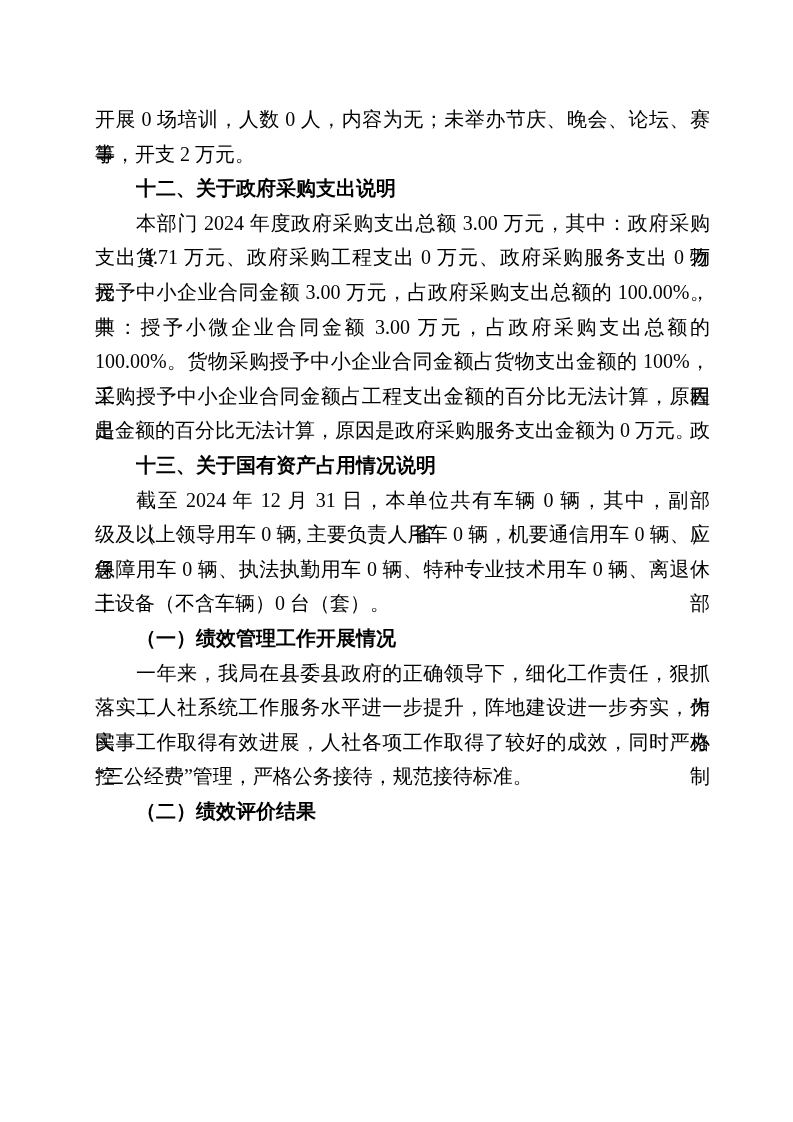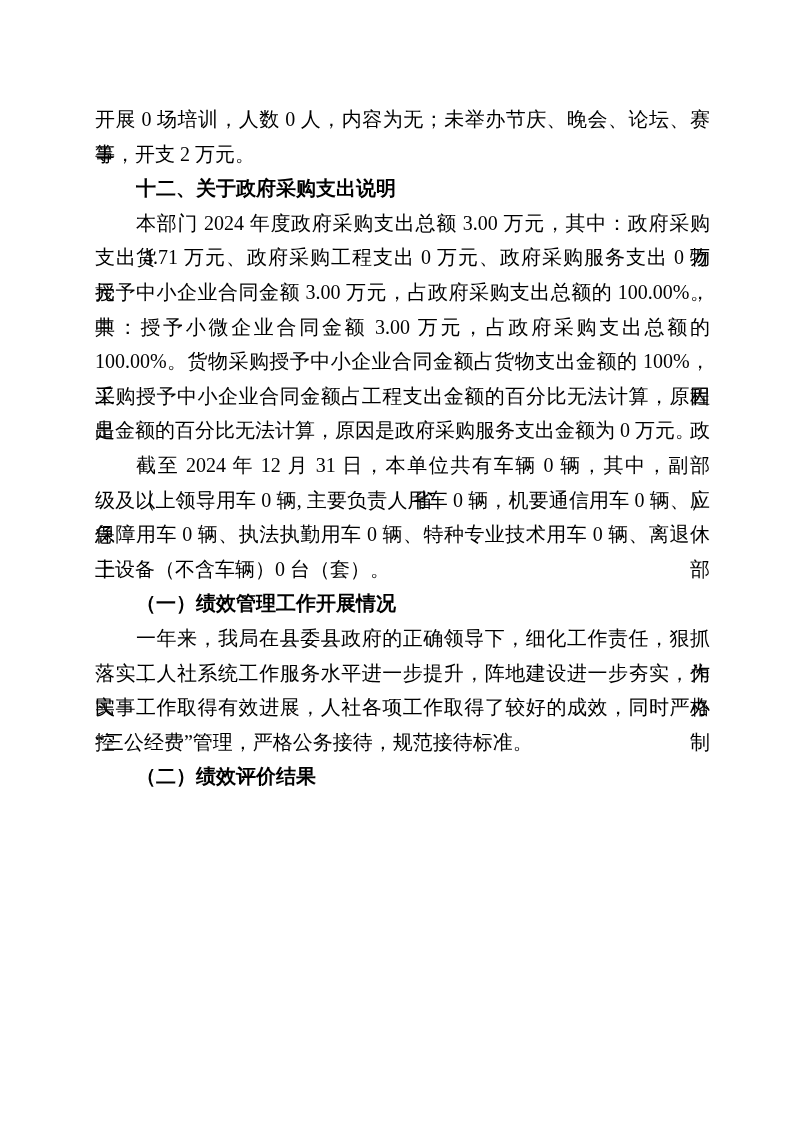--- a/index.html
+++ b/index.html
@@ -54,20 +54,21 @@
       <div class="line body just">开展 0 场培训，人数 0 人，内容为无；未举办节庆、晚会、论坛、赛事</div>
       <div class="line body">等，开支 2 万元。</div>
       <div class="line heading indent">十二、关于政府采购支出说明</div>
       <div class="line body indent just">本部门 2024 年度政府采购支出总额 3.00 万元，其中：政府采购货物</div>
       <div class="line body just">支出 4.71 万元、政府采购工程支出 0 万元、政府采购服务支出 0 万元。</div>
       <div class="line body just">授予中小企业合同金额 3.00 万元，占政府采购支出总额的 100.00%，其</div>
       <div class="line body just">中：授予小微企业合同金额 3.00 万元，占政府采购支出总额的</div>
       <div class="line body just">100.00%。货物采购授予中小企业合同金额占货物支出金额的 100%，工程</div>
       <div class="line body just">采购授予中小企业合同金额占工程支出金额的百分比无法计算，原因是政</div>
       <div class="line body">出金额的百分比无法计算，原因是政府采购服务支出金额为 0 万元。</div>
+      <div class="line heading indent">十三、关于国有资产占用情况说明</div>
       <div class="line body indent just">截至 2024 年 12 月 31 日，本单位共有车辆 0 辆，其中，副部（省）</div>
       <div class="line body just">级及以上领导用车 0 辆, 主要负责人用车 0 辆，机要通信用车 0 辆、应急</div>
       <div class="line body just">保障用车 0 辆、执法执勤用车 0 辆、特种专业技术用车 0 辆、离退休干部</div>
       <div class="line body">上设备（不含车辆）0 台（套）。</div>
       <div class="line subheading indent">（一）绩效管理工作开展情况</div>
       <div class="line body indent just">一年来，我局在县委县政府的正确领导下，细化工作责任，狠抓工作</div>
       <div class="line body just">落实，人社系统工作服务水平进一步提升，阵地建设进一步夯实，为民办</div>
       <div class="line body just">实事工作取得有效进展，人社各项工作取得了较好的成效，同时严格控制</div>
       <div class="line body">“三公经费”管理，严格公务接待，规范接待标准。</div>
       <div class="line subheading indent">（二）绩效评价结果</div>

